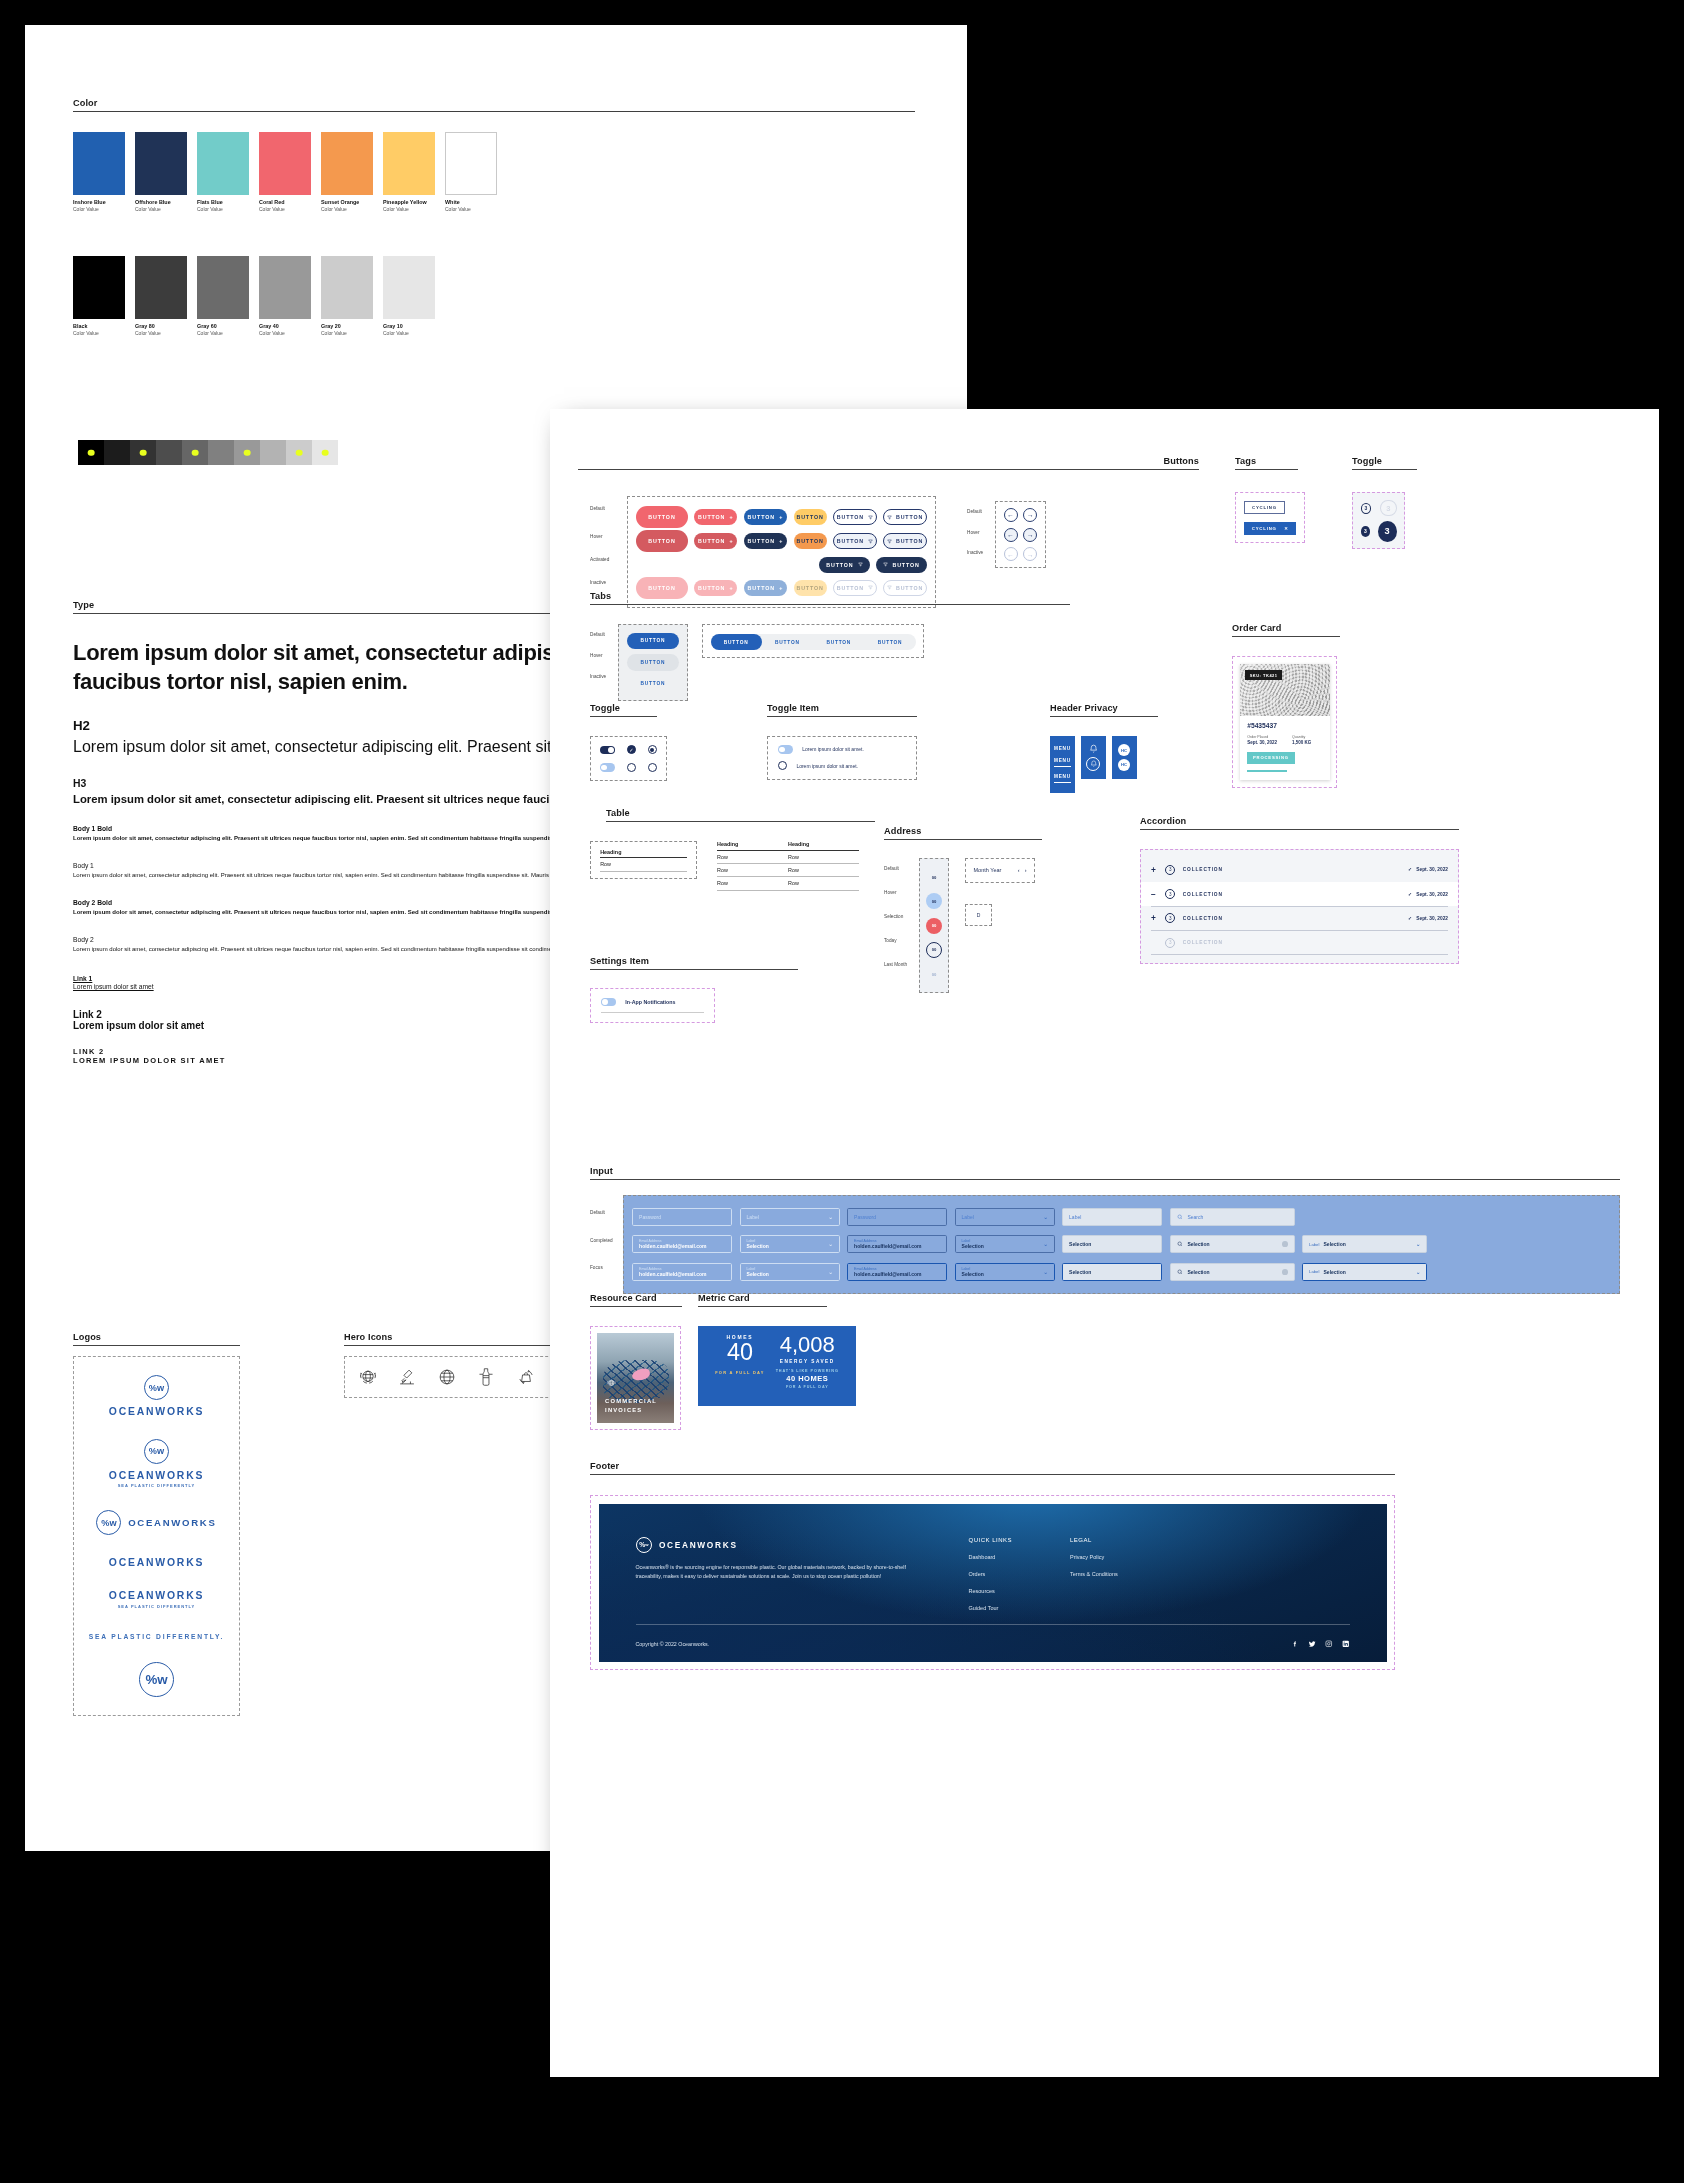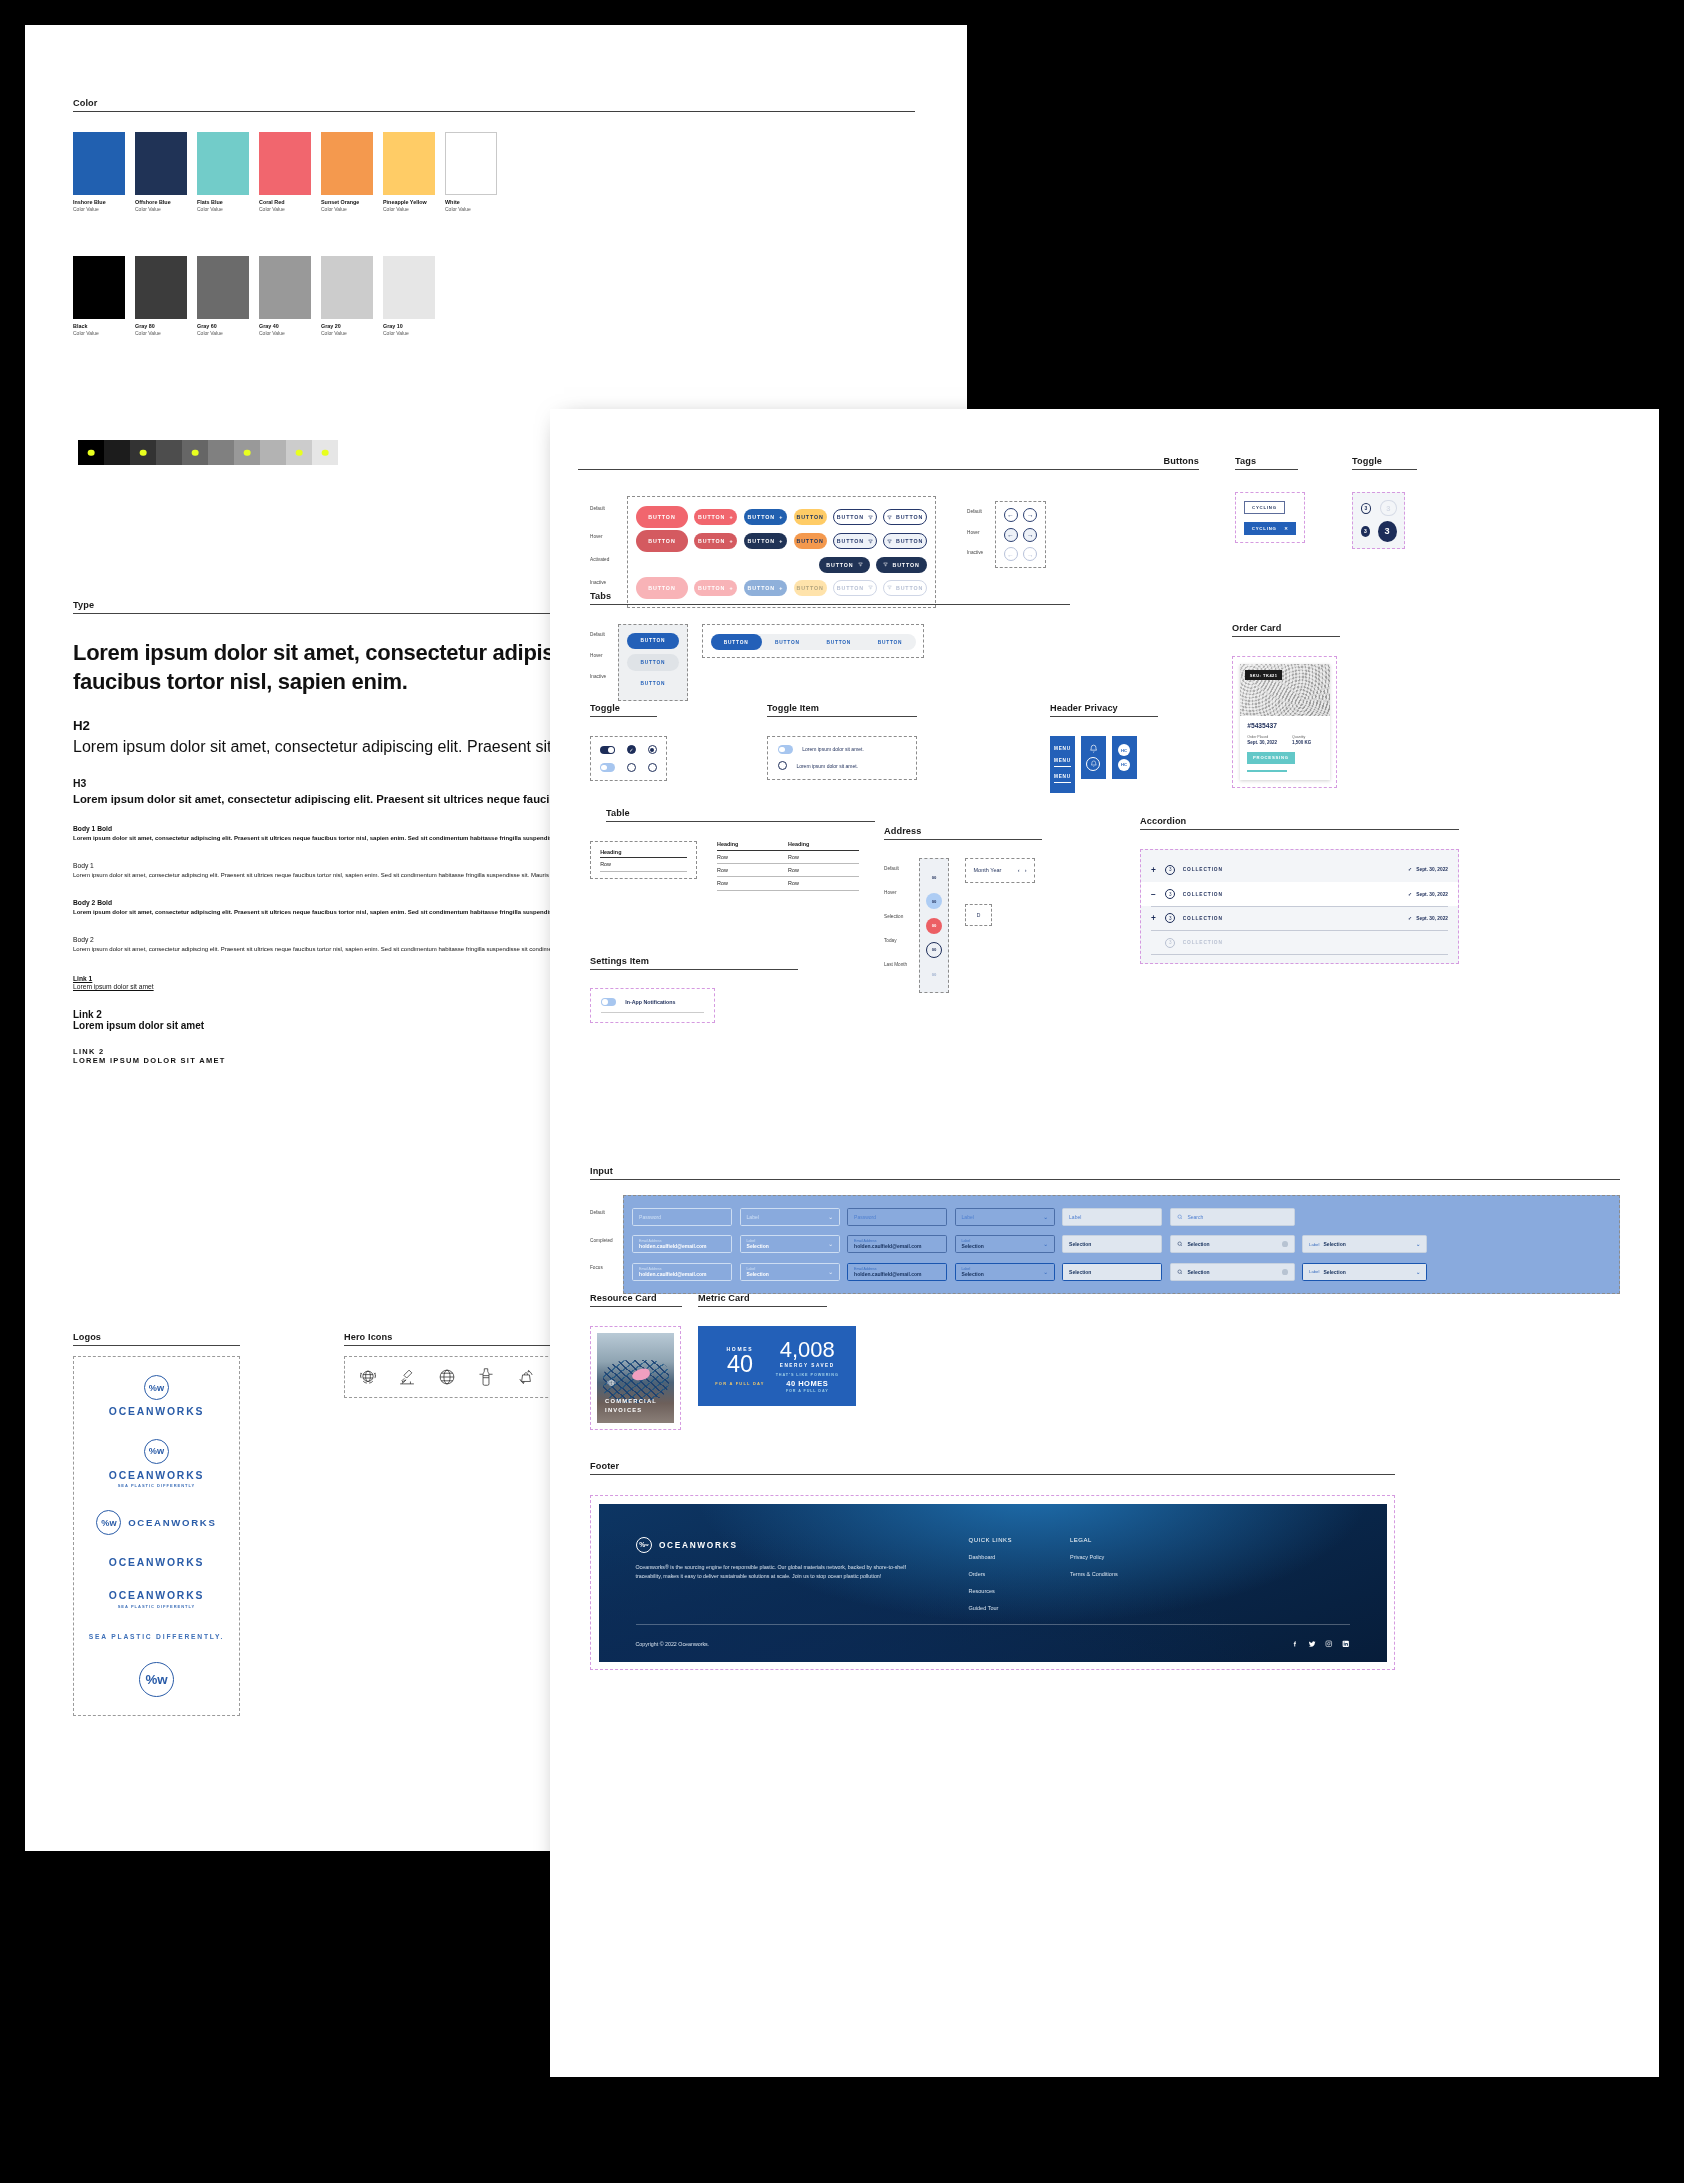--- a/index.html
+++ b/index.html
@@ -243,21 +243,21 @@
       repeating-linear-gradient(-38deg, rgba(20,80,130,.7) 0 1.3px, transparent 1.3px 6.7px);
     border-radius: 40% 30% 45% 35%; }
   .res-pink { position: absolute; left: 46%; top: 40%; width: 18.3px; height: 11px;
     background: #ef9fc0; border-radius: 60% 40% 50% 50%; transform: rotate(-12deg); }
   .res-ic { position: absolute; left: 8.3px; bottom: 33px; color: #fff; font-size: 11.7px; }
   .res-ttl { position: absolute; left: 8.3px; bottom: 8.3px; color: #fff;
              font-size: 5.8px; font-weight: 700; letter-spacing: 1.2px; line-height: 1.5; }
 
   
   .met-card { background: #2360b8; width: 158px; height: 80px; display: flex;
-              align-items: center; justify-content: space-around; padding: 8.3px 11.7px; }
+              justify-content: space-around; padding: 8.3px 11.7px; }
   .met-a { text-align: center; color: #fff; }
   .met-k { font-size: 5px; font-weight: 700; letter-spacing: 1.7px; }
   .met-n { font-size: 23.4px; font-weight: 400; line-height: 1; margin-top: 0.8px; }
   .met-s { font-size: 4px; font-weight: 700; letter-spacing: 1.2px; color: #f2c96a; margin-top: 5px; }
   .met-b { text-align: center; color: #fff; }
   .met-big { font-size: 22px; font-weight: 400; line-height: 1; }
   .met-lbl { font-size: 4.7px; font-weight: 700; letter-spacing: 1.5px; margin-top: 2.5px; }
   .met-sub { font-size: 3.8px; font-weight: 700; letter-spacing: 0.9px; color: #9fd0e8; margin-top: 5px; }
   .met-sub2 { font-size: 7.5px; font-weight: 700; letter-spacing: 0.5px; margin-top: 1.7px; }
   .met-sub3 { font-size: 3.7px; font-weight: 700; letter-spacing: 0.9px; color: #9fd0e8; margin-top: 1.7px; }

